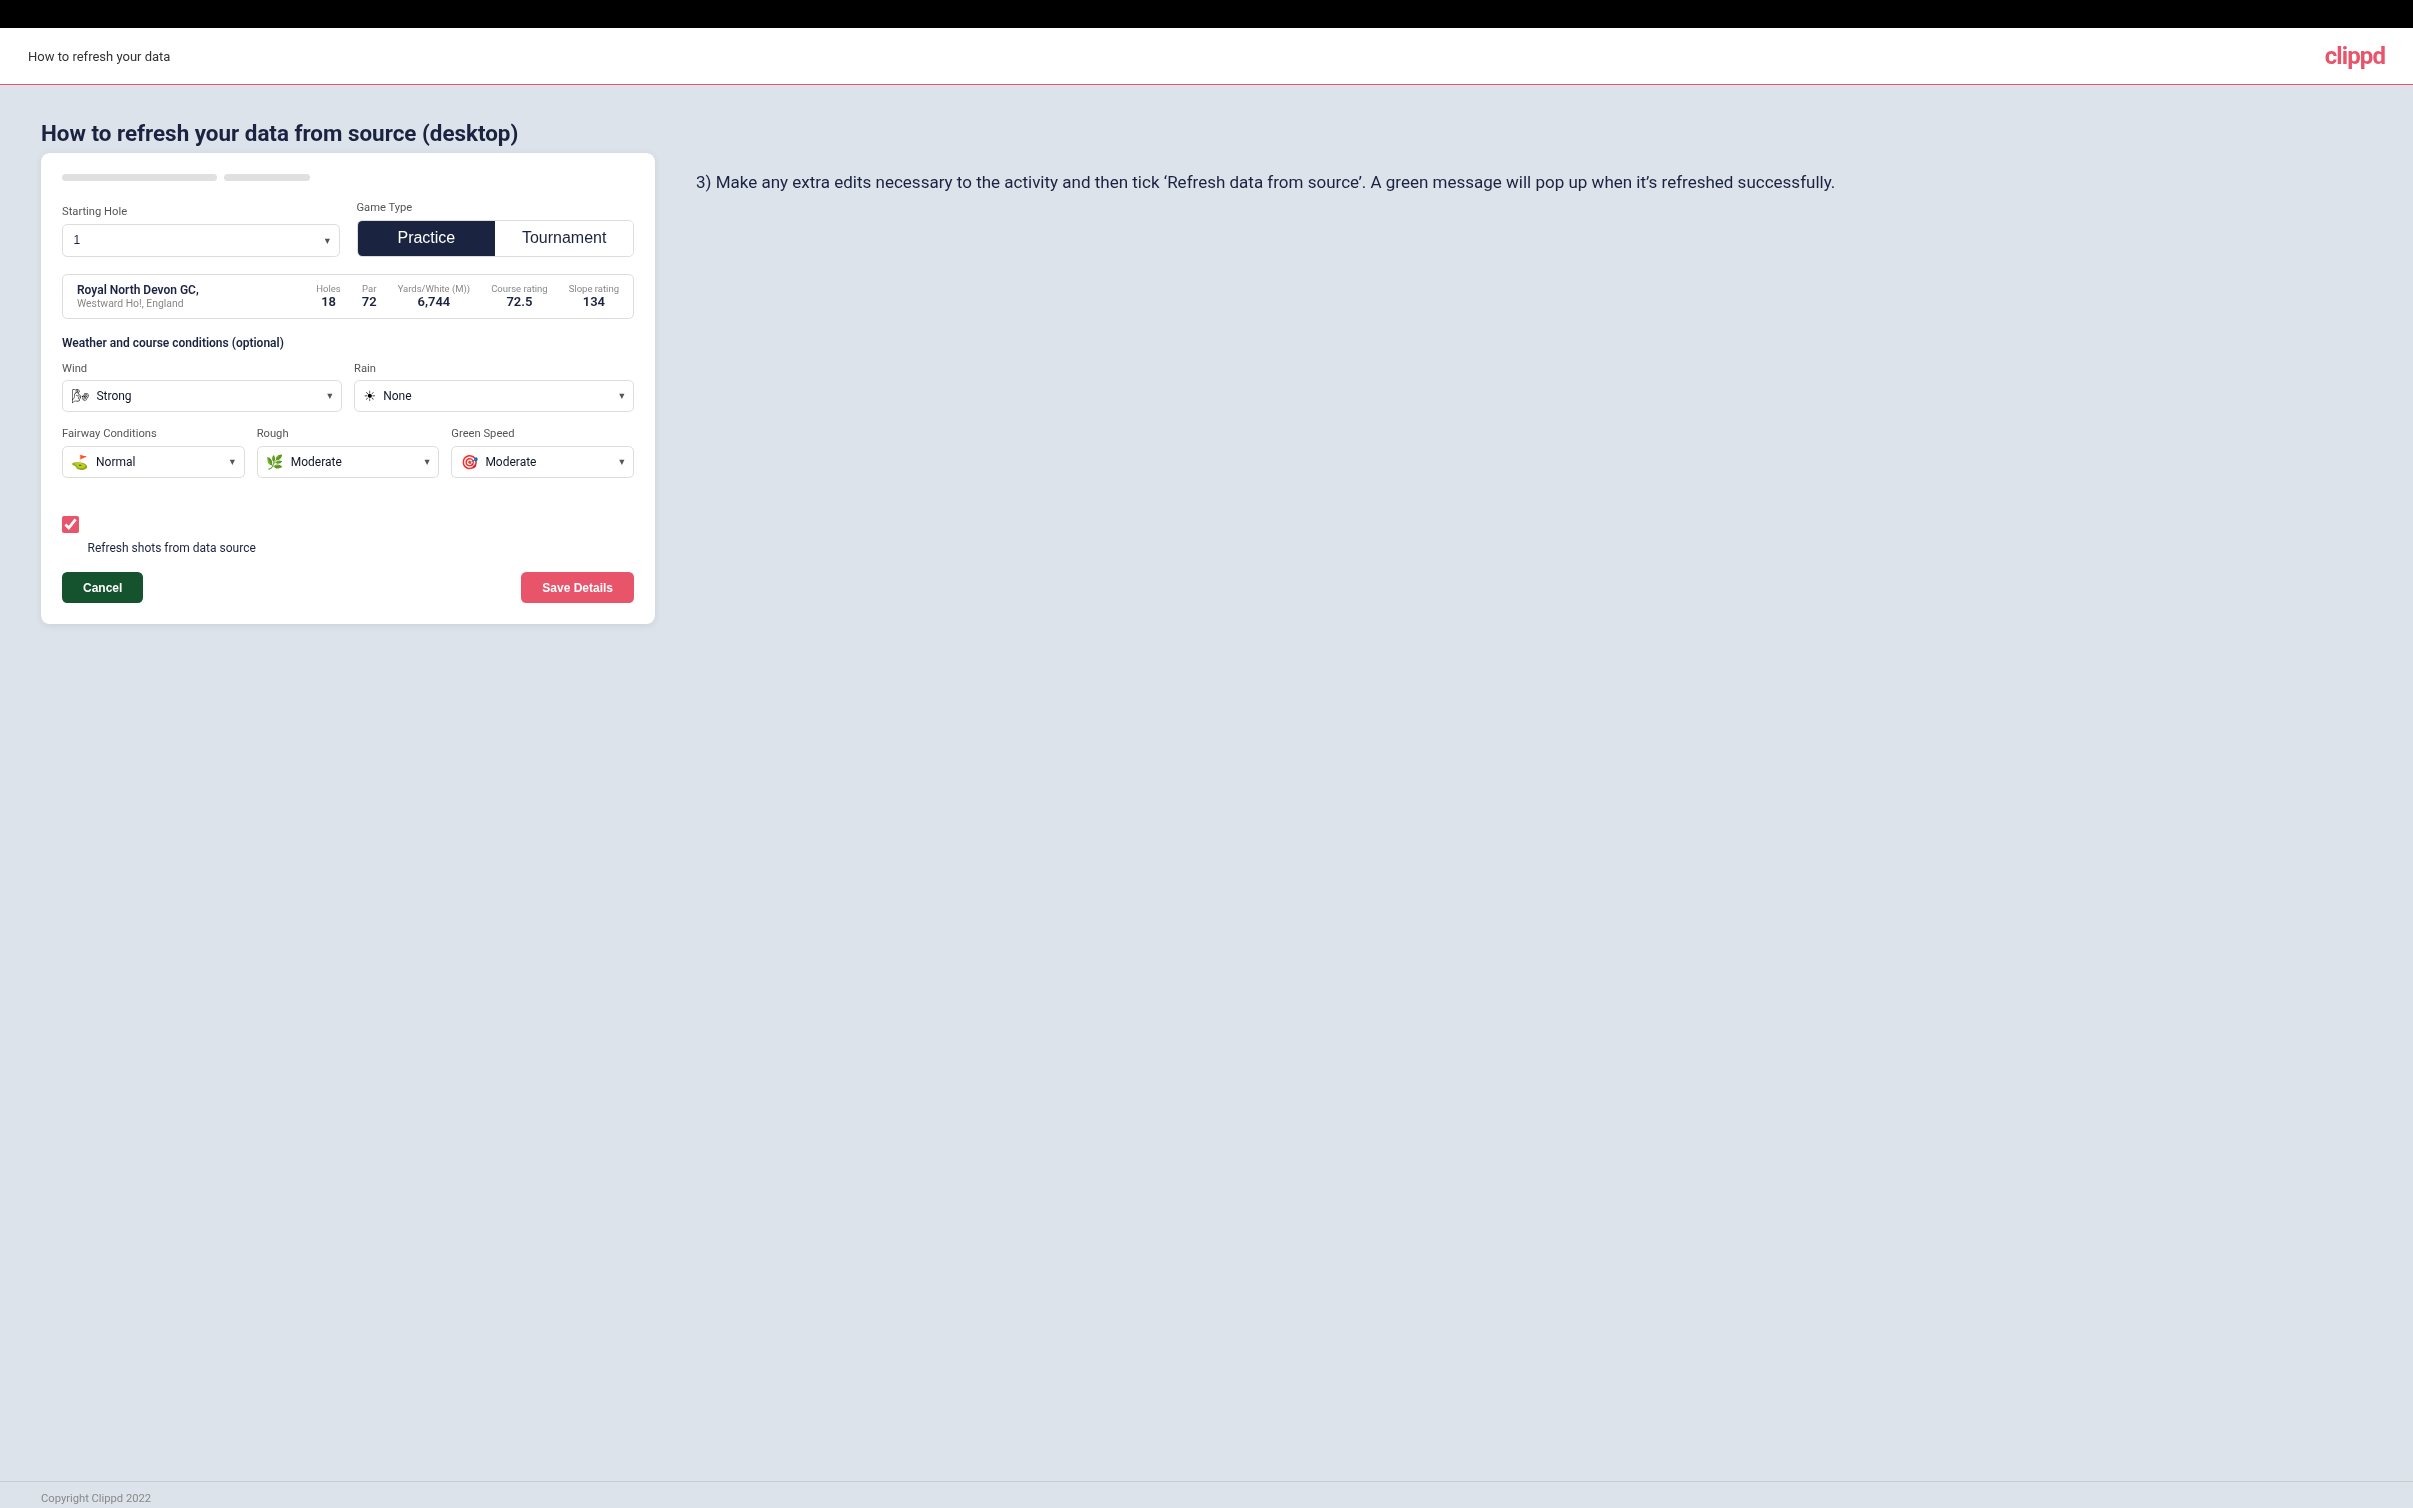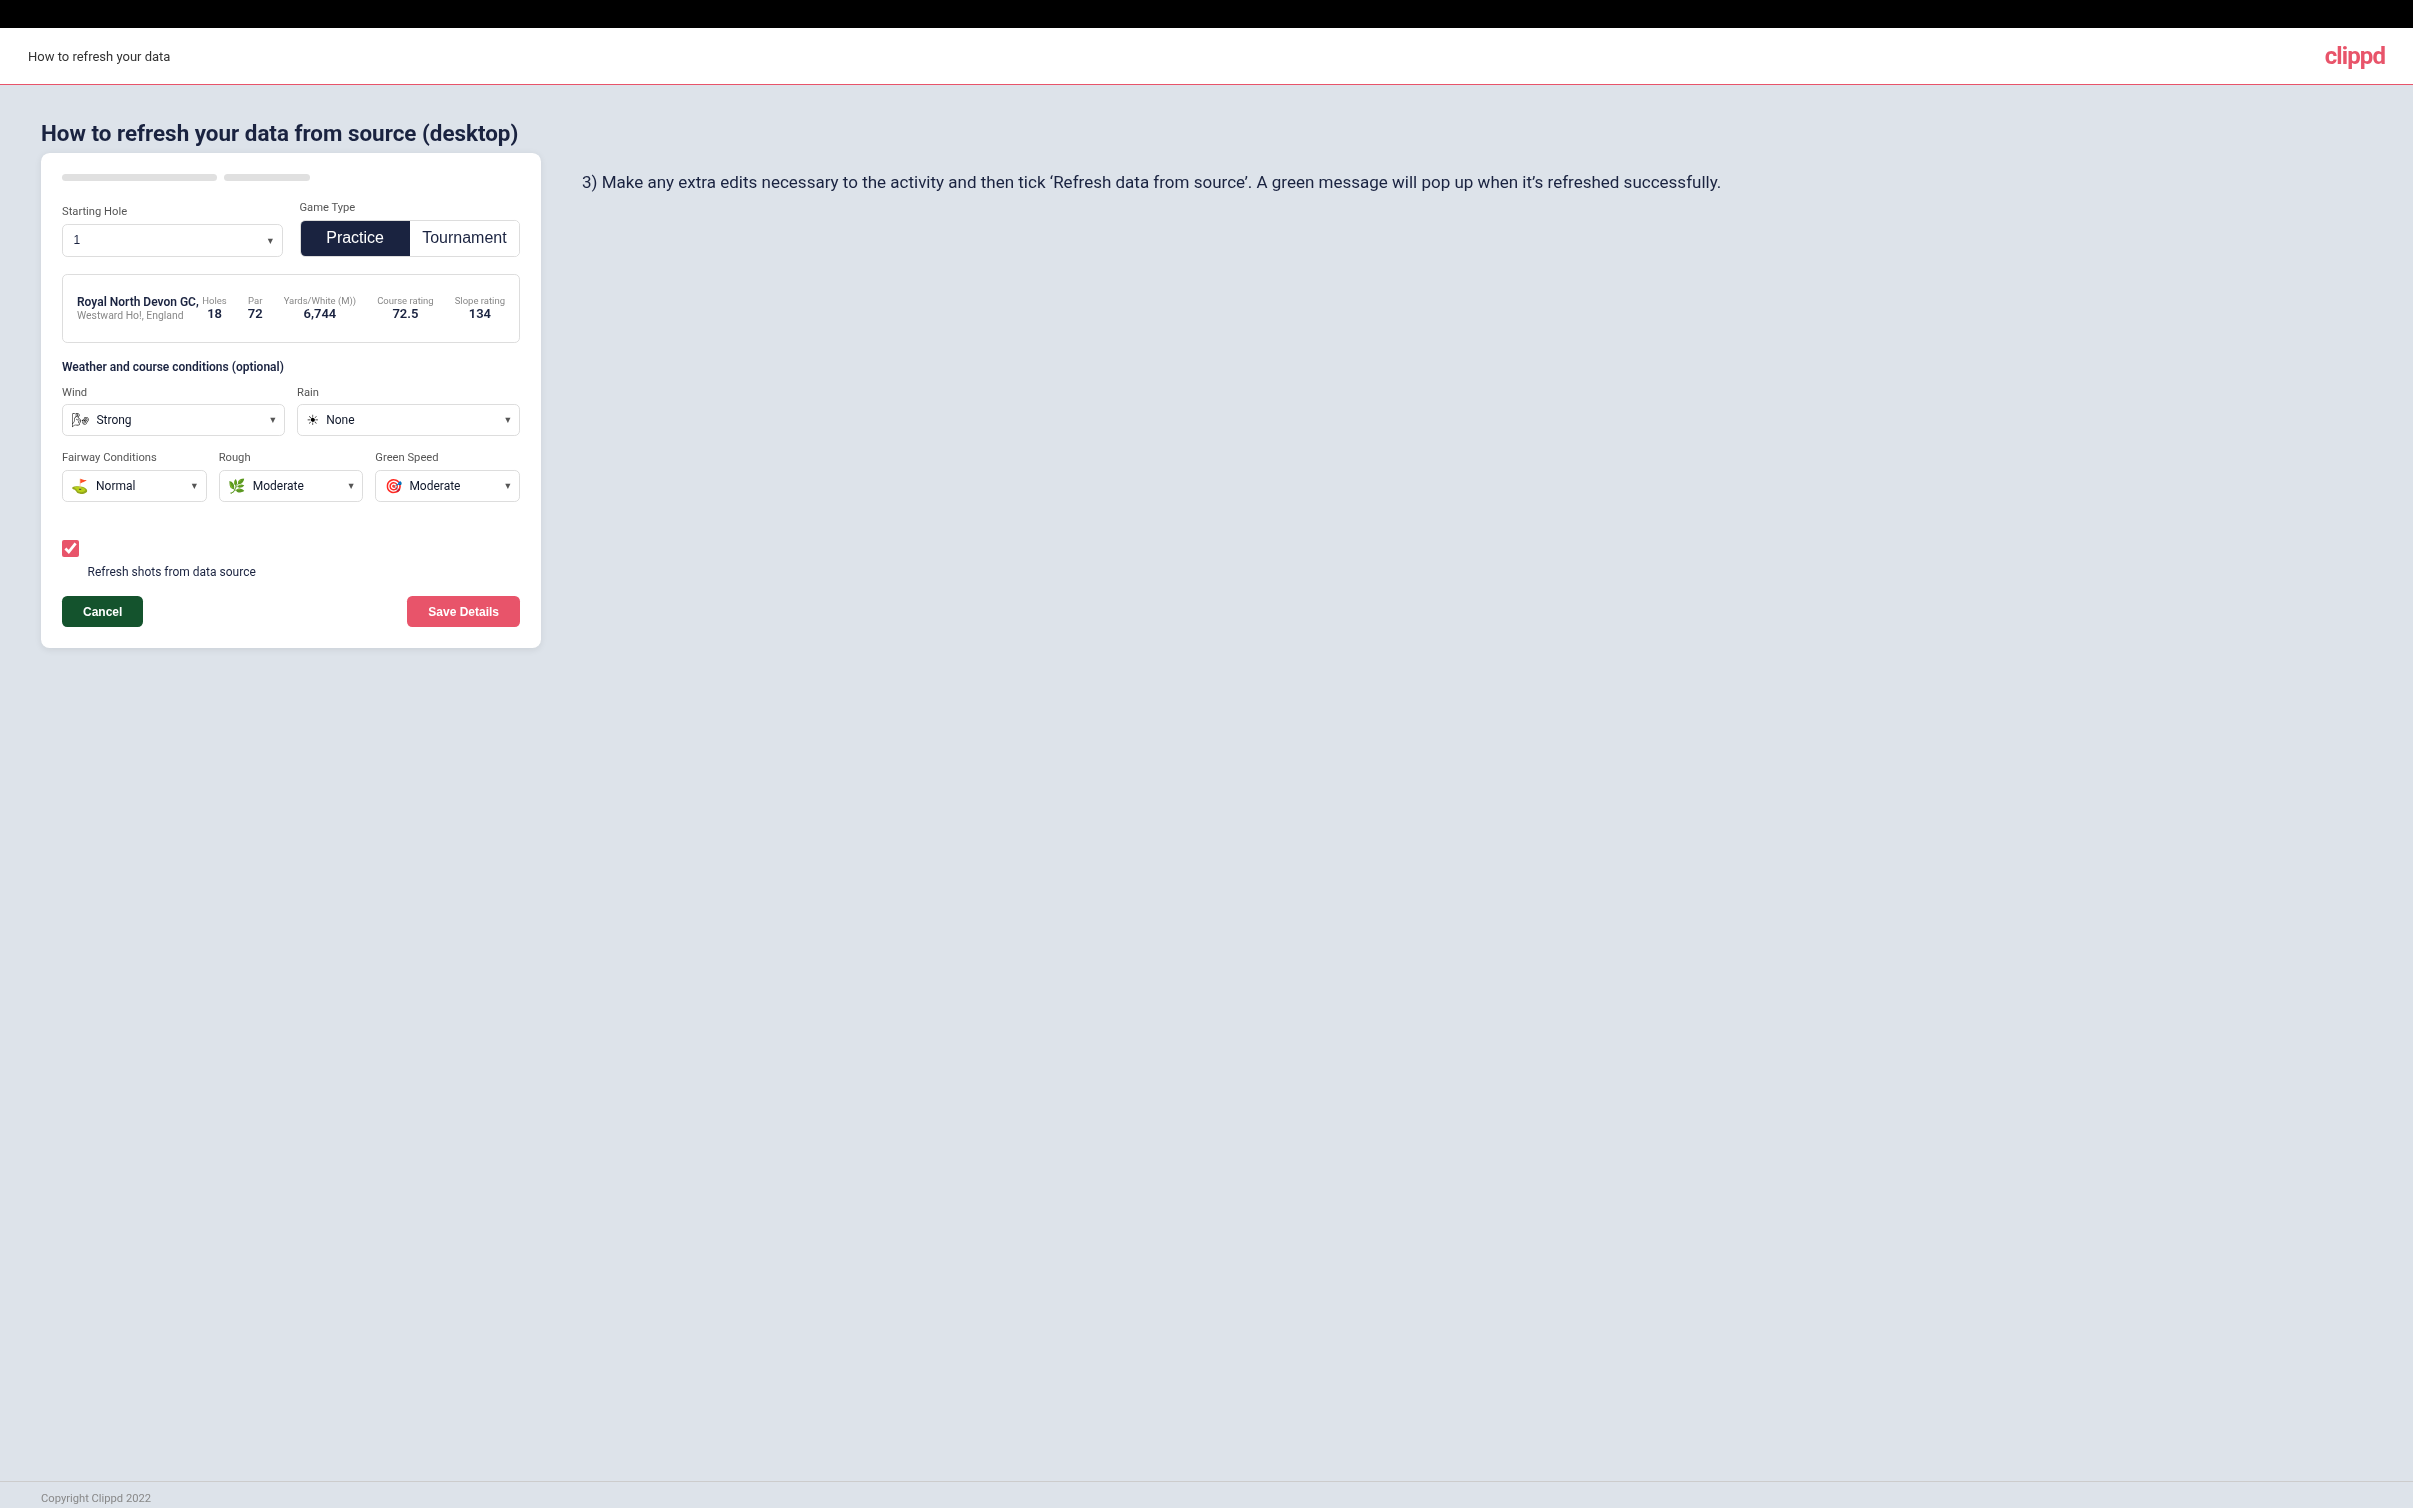--- a/index.html
+++ b/index.html
@@ -48,21 +48,21 @@
     }
     .content-area {
       display: flex;
       gap: 41px;
       align-items: flex-start;
     }
     .form-panel {
       background: #fff;
       border-radius: 8.6px;
       padding: 21px;
-      width: 500px;
+      width: 614px;
       flex-shrink: 0;
       box-shadow: 0 1.7px 7px rgba(0,0,0,0.08);
     }
     .form-group {
       flex: 1;
     }
     .form-label {
       font-size: 11.2px;
       color: #555;
       margin-bottom: 5.2px;
@@ -113,21 +113,21 @@
       background: #1a2340;
       color: #fff;
     }
     .game-type-btn:not(.active) {
       background: #fff;
       color: #1a2340;
     }
     .course-info {
       border: 0.9px solid #ddd;
       border-radius: 5.2px;
-      padding: 20px 14px;
+      padding: 8px 14px;
       margin-bottom: 17px;
       display: flex;
       align-items: center;
       justify-content: space-between;
     }
     .course-name {
       font-weight: 600;
       font-size: 12px;
       color: #1a2340;
     }

